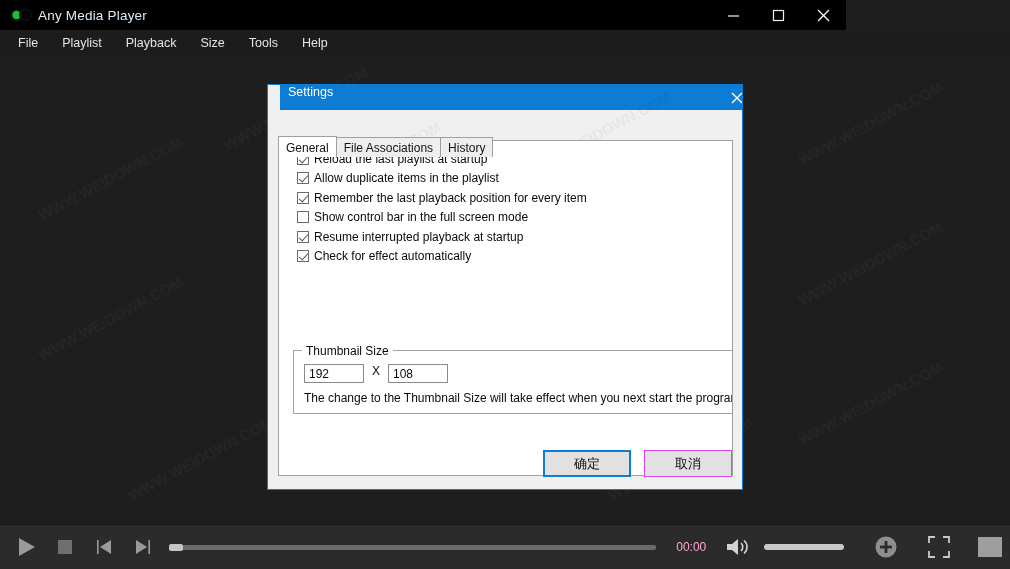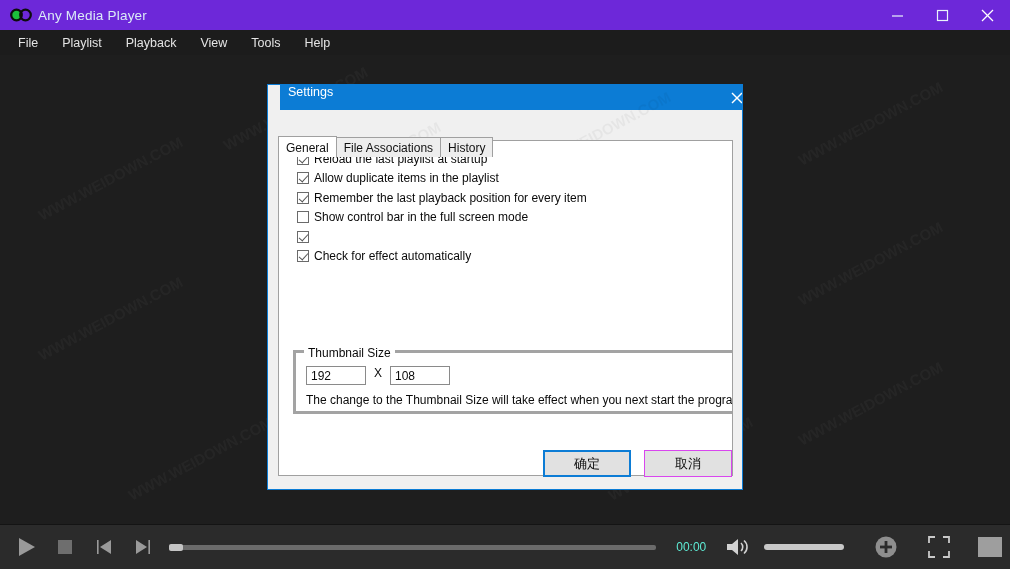--- a/index.html
+++ b/index.html
@@ -21,22 +21,22 @@
     left: 0; top: 0;
     width: 1010px; height: 569px;
     background: #1e1e1e;
     overflow: hidden;
   }
 
   
   #title-bar {
     position: absolute;
     left: 0; top: 0;
-    width: 1010px; height: 30px;
-    background: #6d28d9;
+    width: 846px; height: 30px;
+    background: #000000;
     display: flex;
     align-items: center;
   }
   #app-logo {
     width: 30px; height: 30px;
     margin-left: 6px;
     display: flex;
     align-items: center;
     justify-content: center;
   }
@@ -206,21 +206,21 @@
     font-size: 12px;
     color: #0a0a0a;
     white-space: nowrap;
   }
 
   
   #thumbnail-group {
     position: absolute;
     left: 14px; top: 209px;
     width: 452px; height: 64px;
-    border: 3px solid #a3a3a3;
+    border: 1px solid #a3a3a3;
     box-sizing: border-box;
   }
   #thumbnail-group-label {
     position: absolute;
     left: 8px; top: -7px;
     background: #ffffff;
     padding: 0 4px;
     font-size: 12px;
     color: #0a0a0a;
   }
@@ -304,21 +304,21 @@
     margin-left: 6px;
   }
   #seek-knob {
     position: absolute;
     left: 0; top: -1px;
     width: 14px; height: 7px;
     background: #c4c4c4;
     border-radius: 2px;
   }
   #time-label {
-    color: #5eead4;
+    color: #f9a8d4;
     font-size: 12px;
     margin-left: 20px;
     font-family: "Liberation Sans", sans-serif;
   }
   #volume-track {
     width: 82px; height: 6px;
     background: #c8c8c8;
     border-radius: 3px;
     margin-left: 6px;
   }
@@ -354,21 +354,21 @@
             <line x1="13" y1="2" x2="2" y2="13" stroke="#ffffff" stroke-width="1.3"></line>
           </svg>
       </div>
     </div>
   </div>
 
   <div id="menu-bar">
     <div class="menu-item">File</div>
     <div class="menu-item">Playlist</div>
     <div class="menu-item">Playback</div>
-    <div class="menu-item">View</div>
+    <div class="menu-item">Size</div>
     <div class="menu-item">Tools</div>
     <div class="menu-item">Help</div>
   </div>
 
   <div id="content-area">
     <div class="wm wm-dark" style="left:30px; top:115px;">WWW.WEIDOWN.COM</div>
     <div class="wm wm-dark" style="left:30px; top:255px;">WWW.WEIDOWN.COM</div>
     <div class="wm wm-dark" style="left:215px; top:45px;">WWW.WEIDOWN.COM</div>
     <div class="wm wm-dark" style="left:790px; top:60px;">WWW.WEIDOWN.COM</div>
     <div class="wm wm-dark" style="left:790px; top:200px;">WWW.WEIDOWN.COM</div>
@@ -421,20 +421,21 @@
           <span class="cb-label">Remember the last playback position for every item</span>
         </div>
 
         <div class="cb-row">
           <span class="cb-box"></span>
           <span class="cb-label">Show control bar in the full screen mode</span>
         </div>
 
         <div class="cb-row">
           <span class="cb-box checked"></span>
+          <span class="cb-label">Resume interrupted playback at startup</span>
         </div>
 
         <div class="cb-row">
           <span class="cb-box checked"></span>
           <span class="cb-label">Check for effect automatically</span>
         </div>
 
       </div>
 
       <div id="thumbnail-group">

